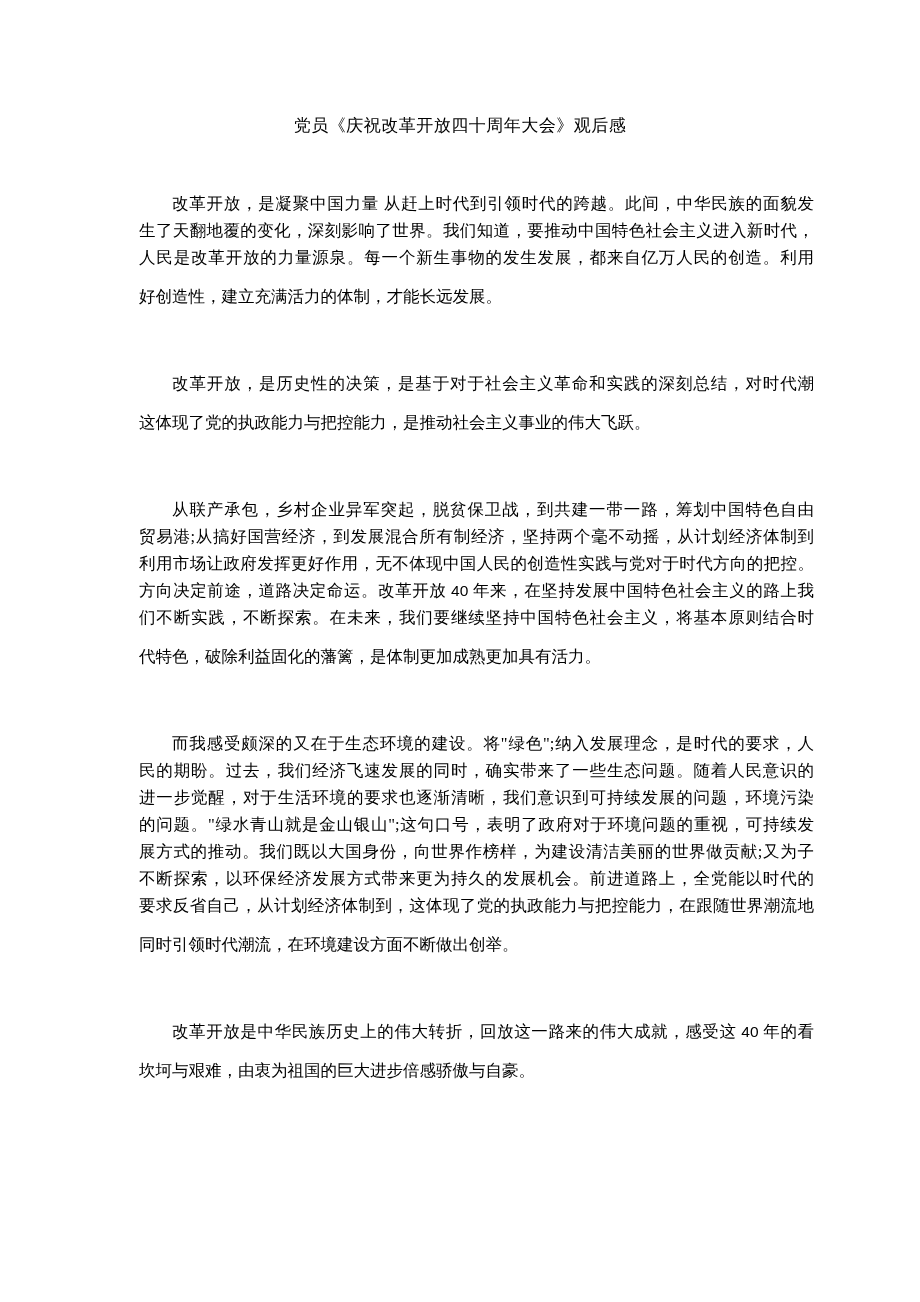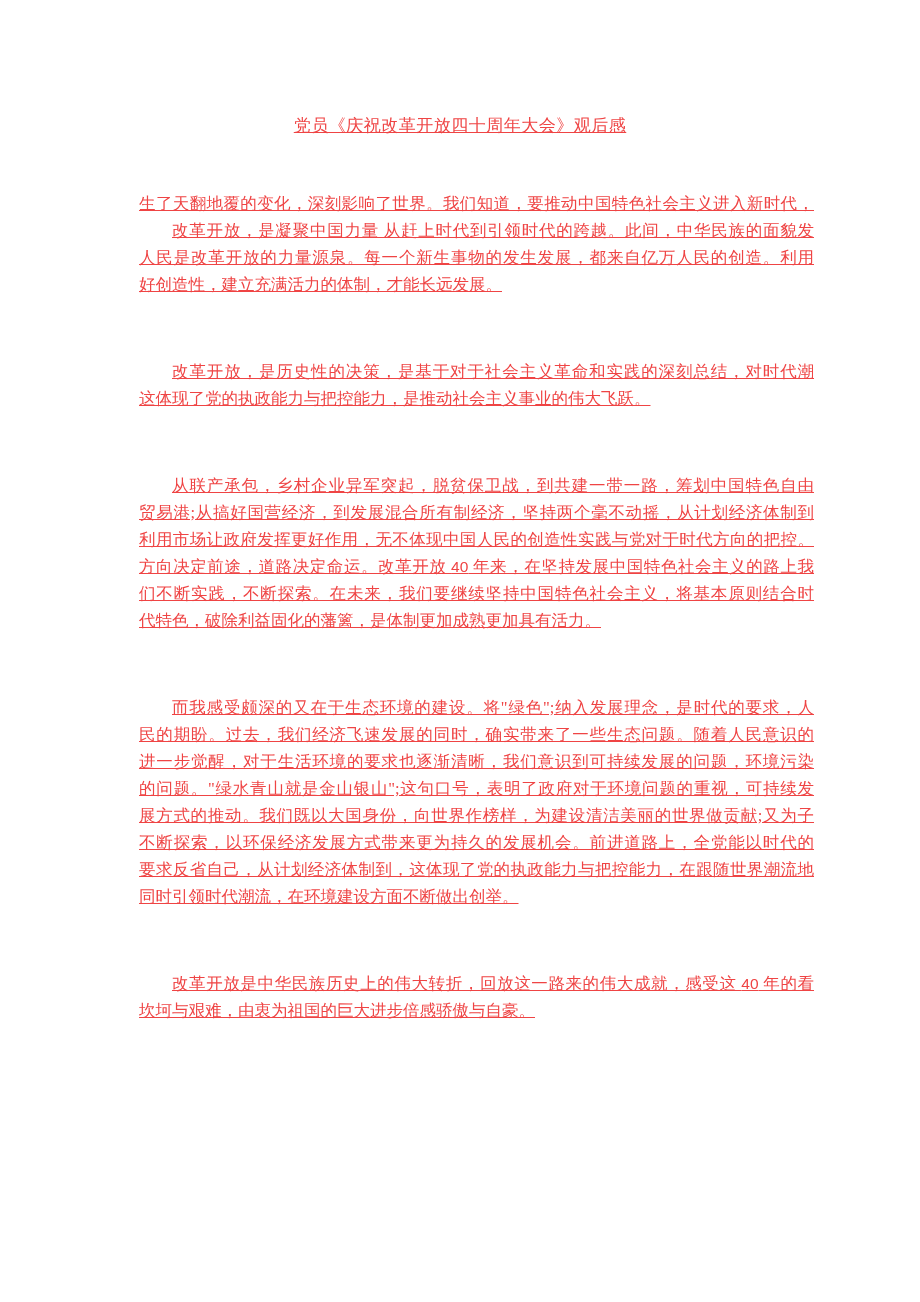--- a/index.html
+++ b/index.html
@@ -45,35 +45,36 @@
     text-align: justify;
     text-align-last: justify;
     text-justify: inter-character;
     white-space: nowrap;
   }
   .tline.first {
     text-indent: 33px;
   }
   .tline.last {
     text-align-last: left;
+    margin-top: 12px;
   }
   .num {
     font-family: "Liberation Sans", "DejaVu Sans", sans-serif;
     font-size: 15.5px;
   }
 </style>
 </head>
 <body>
 
-<div class="page" style="color: #ef4444; background: rgb(255, 255, 255); text-decoration: underline;">
+<div class="page" style="color: #000000; background: rgb(255, 255, 255);">
   <div class="doc-title">党员《庆祝改革开放四十周年大会》观后感</div>
   <div class="doc-body" id="doc-body">
       <div class="para">
+        <div class="tline first">改革开放，是凝聚中国力量 从赶上时代到引领时代的跨越。此间，中华民族的面貌发</div>
         <div class="tline">生了天翻地覆的变化，深刻影响了世界。我们知道，要推动中国特色社会主义进入新时代，</div>
-        <div class="tline first">改革开放，是凝聚中国力量 从赶上时代到引领时代的跨越。此间，中华民族的面貌发</div>
         <div class="tline">人民是改革开放的力量源泉。每一个新生事物的发生发展，都来自亿万人民的创造。利用</div>
         <div class="tline last">好创造性，建立充满活力的体制，才能长远发展。</div>
       </div>
       <div class="para">
         <div class="tline first">改革开放，是历史性的决策，是基于对于社会主义革命和实践的深刻总结，对时代潮</div>
         <div class="tline last">这体现了党的执政能力与把控能力，是推动社会主义事业的伟大飞跃。</div>
       </div>
       <div class="para">
         <div class="tline first">从联产承包，乡村企业异军突起，脱贫保卫战，到共建一带一路，筹划中国特色自由</div>
         <div class="tline">贸易港;从搞好国营经济，到发展混合所有制经济，坚持两个毫不动摇，从计划经济体制到</div>

